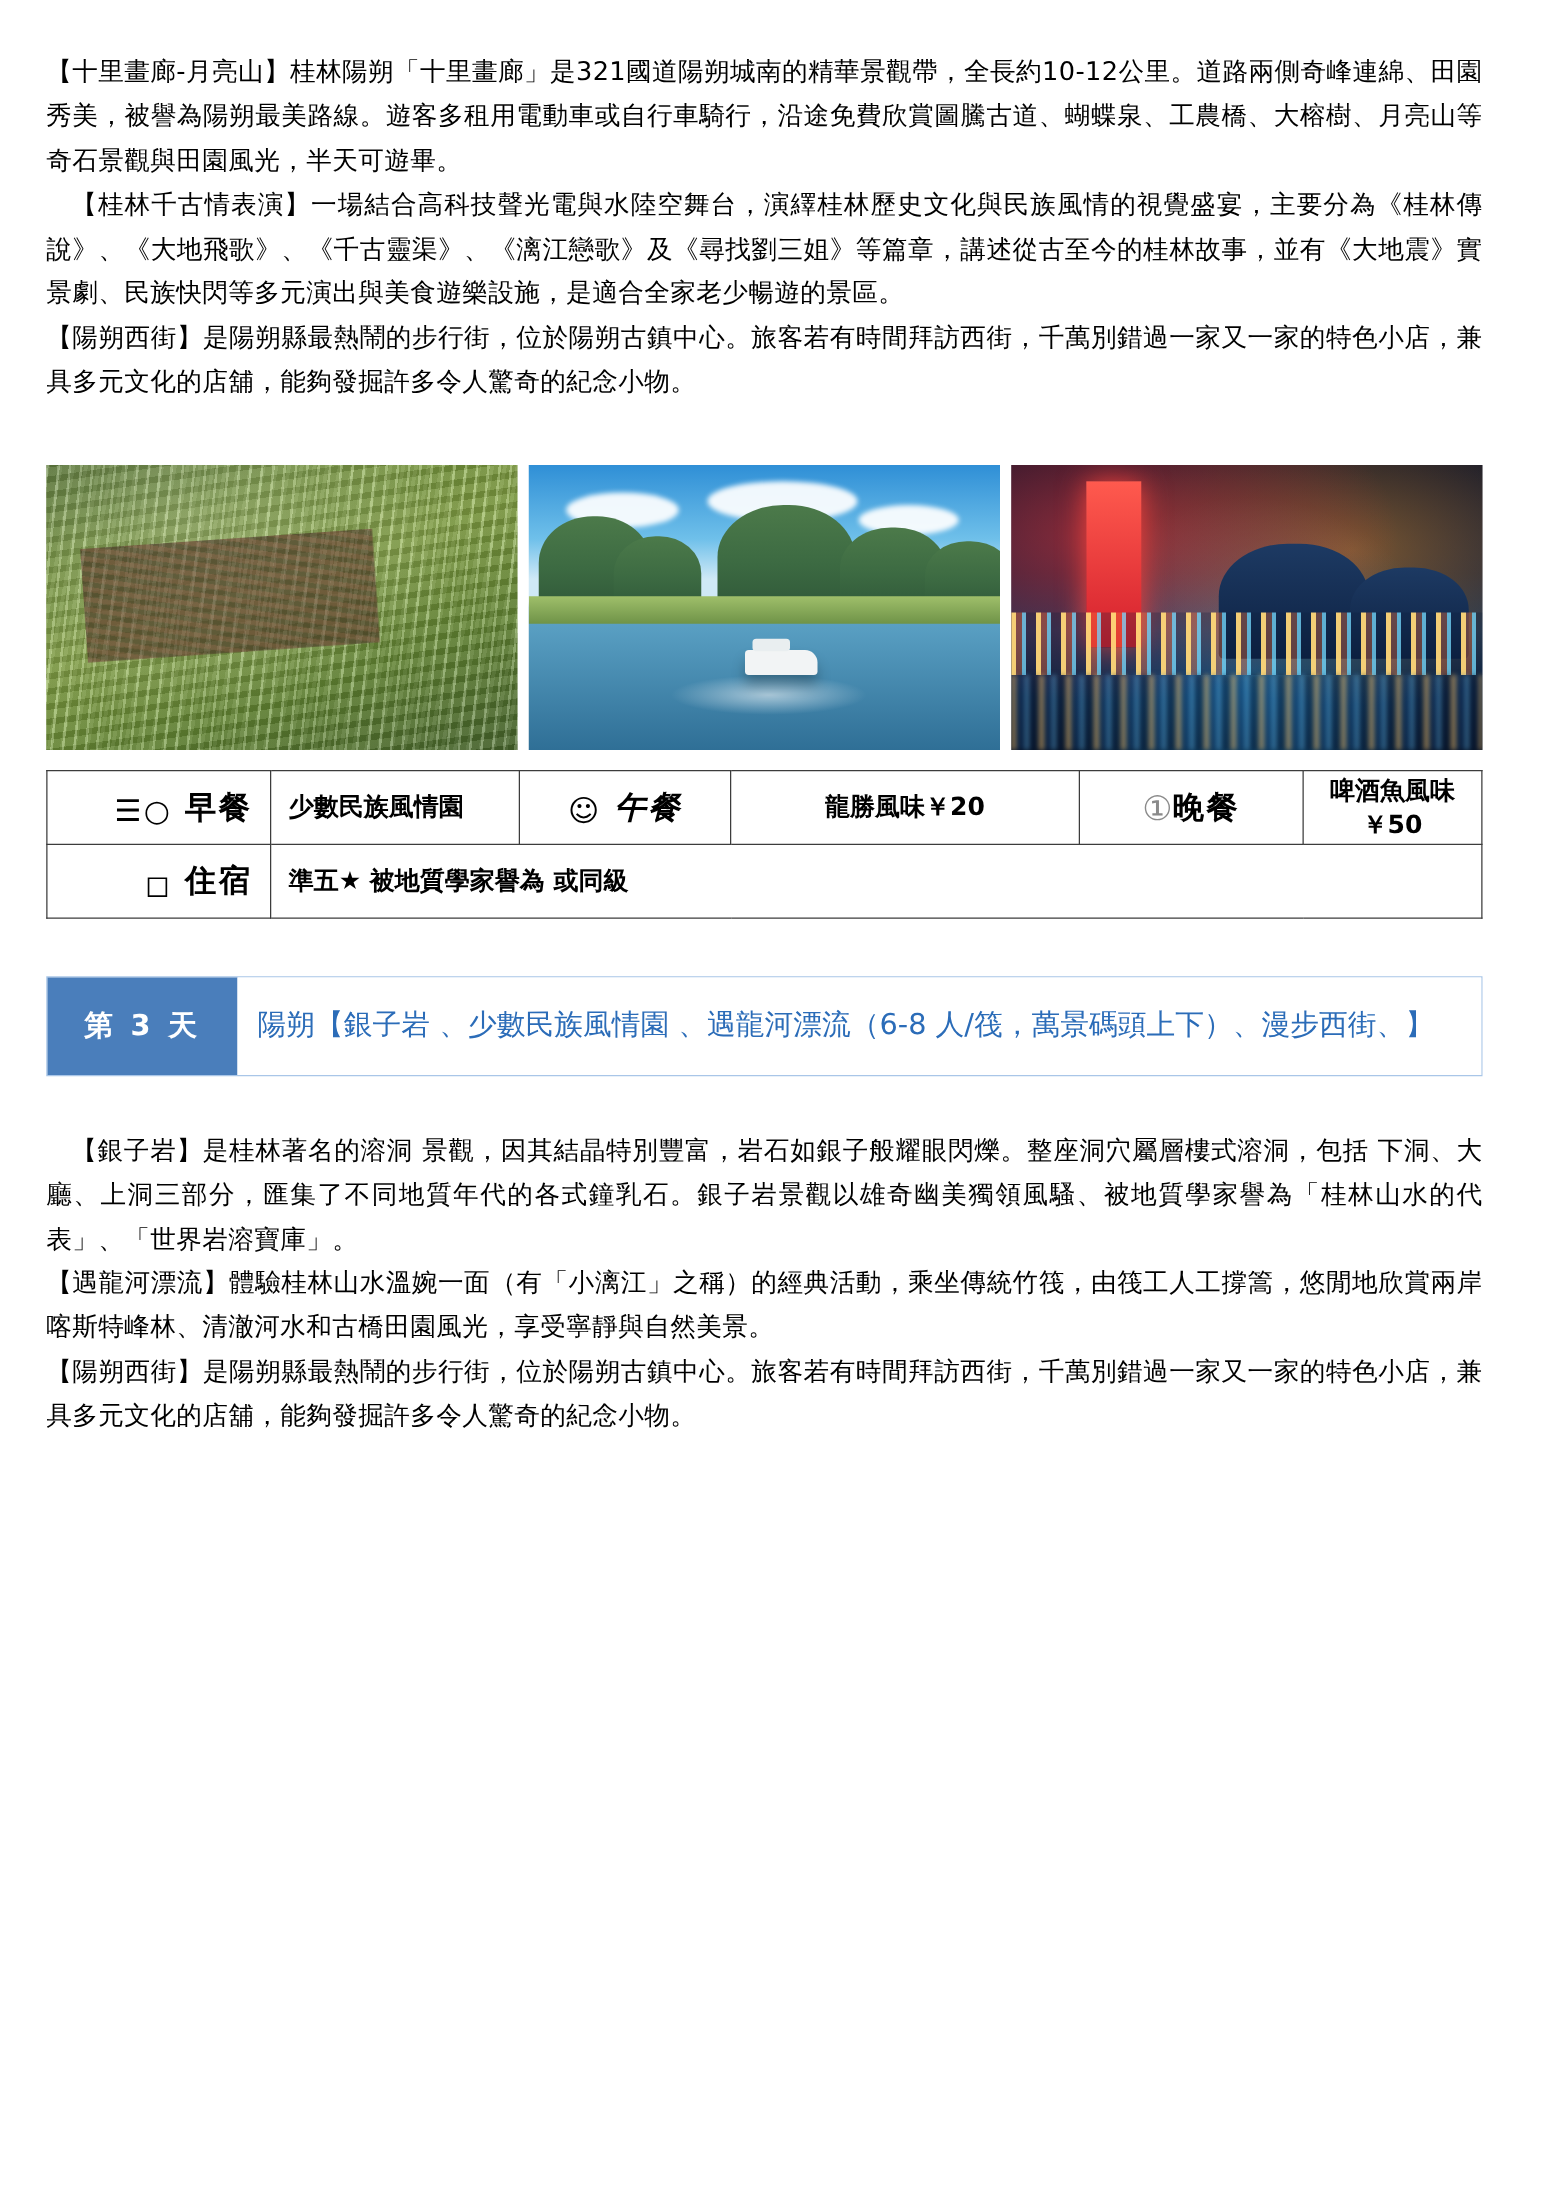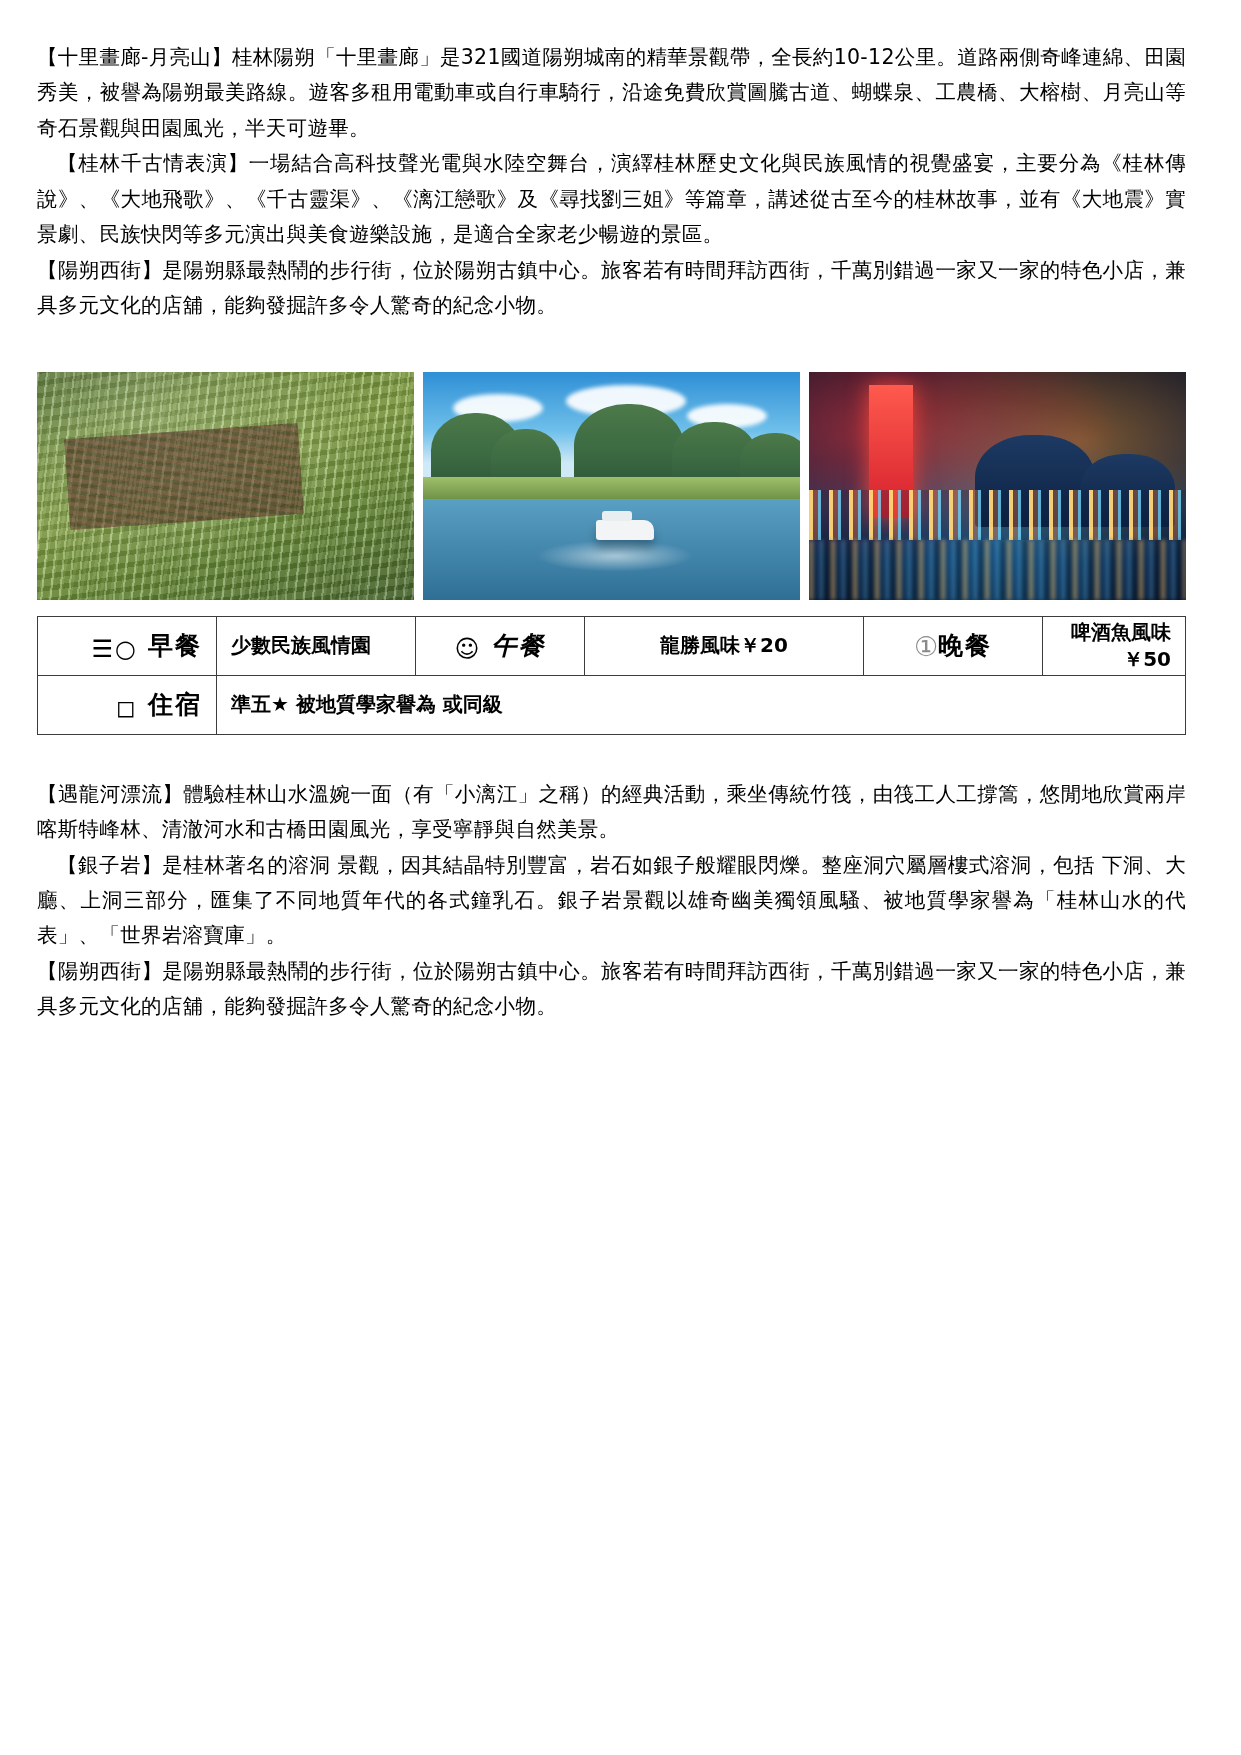--- a/index.html
+++ b/index.html
@@ -208,21 +208,21 @@
     display: inline-block;
     vertical-align: -3px;
     margin-right: 10px;
     font-size: 24px;
   }
   .cell-breakfast-label { width: 150px; text-align: right; }
   .cell-breakfast-val   { width: 170px; }
   .cell-lunch-label     { width: 140px; text-align: center; font-style: italic; }
   .cell-lunch-val       { width: 250px; text-align: center; }
   .cell-dinner-label    { width: 150px; text-align: center; margin-top: 24px; }
-  .cell-dinner-val      { text-align: right; }
+  .cell-dinner-val      { text-align: center; }
   .meal-val-bold { font-weight: bold; }
   .dinner-num {
     font-size: 27px;
     color: #8a8a8a;
     vertical-align: -2px;
   }
   .dinner-text { font-size: 25px; font-weight: bold; letter-spacing: 2px; }
 
   
   .day-bar {
@@ -324,20 +324,24 @@
         <td class="cell-breakfast-label">
           <span class="meal-label">
             <span class="gicon">◻</span><span>住宿</span>
           </span>
         </td>
         <td colspan="5" class="meal-val-bold">準五★ 被地質學家譽為 或同級</td>
       </tr>
     </tbody>
   </table>
 
+  <div class="day-bar">
+    <div class="day-badge">第 3 天</div>
+    <div class="day-title">陽朔【銀子岩 、少數民族風情園 、遇龍河漂流（6-8 人/筏，萬景碼頭上下）、漫步西街、】</div>
+  </div>
 
   <div class="block-2">
+    <p class="para indent">【銀子岩】是桂林著名的溶洞 景觀，因其結晶特別豐富，岩石如銀子般耀眼閃爍。整座洞穴屬層樓式溶洞，包括 下洞、大廳、上洞三部分，匯集了不同地質年代的各式鐘乳石。銀子岩景觀以雄奇幽美獨領風騷、被地質學家譽為「桂林山水的代表」、「世界岩溶寶庫」。</p>
     <p class="para">【遇龍河漂流】體驗桂林山水溫婉一面（有「小漓江」之稱）的經典活動，乘坐傳統竹筏，由筏工人工撐篙，悠閒地欣賞兩岸喀斯特峰林、清澈河水和古橋田園風光，享受寧靜與自然美景。</p>
-    <p class="para indent">【銀子岩】是桂林著名的溶洞 景觀，因其結晶特別豐富，岩石如銀子般耀眼閃爍。整座洞穴屬層樓式溶洞，包括 下洞、大廳、上洞三部分，匯集了不同地質年代的各式鐘乳石。銀子岩景觀以雄奇幽美獨領風騷、被地質學家譽為「桂林山水的代表」、「世界岩溶寶庫」。</p>
     <p class="para">【陽朔西街】是陽朔縣最熱鬧的步行街，位於陽朔古鎮中心。旅客若有時間拜訪西街，千萬別錯過一家又一家的特色小店，兼具多元文化的店舖，能夠發掘許多令人驚奇的紀念小物。</p>
   </div>
 
 </div>
 
 </body></html>

